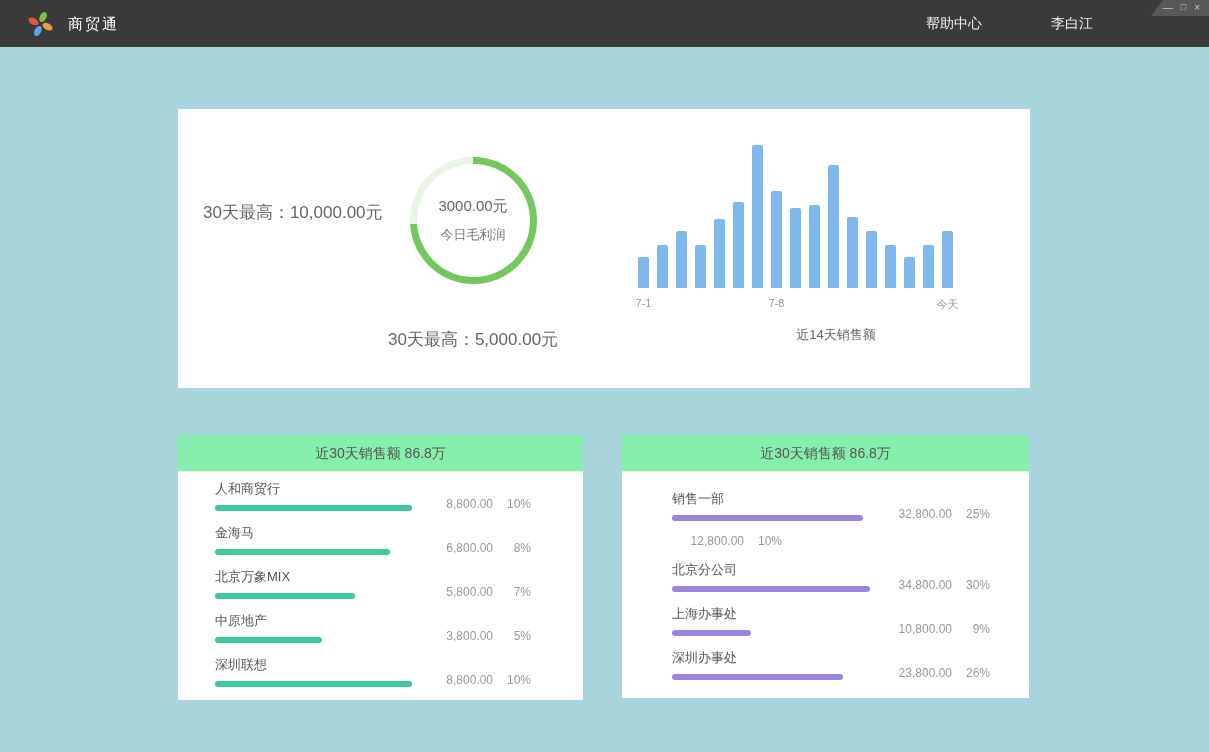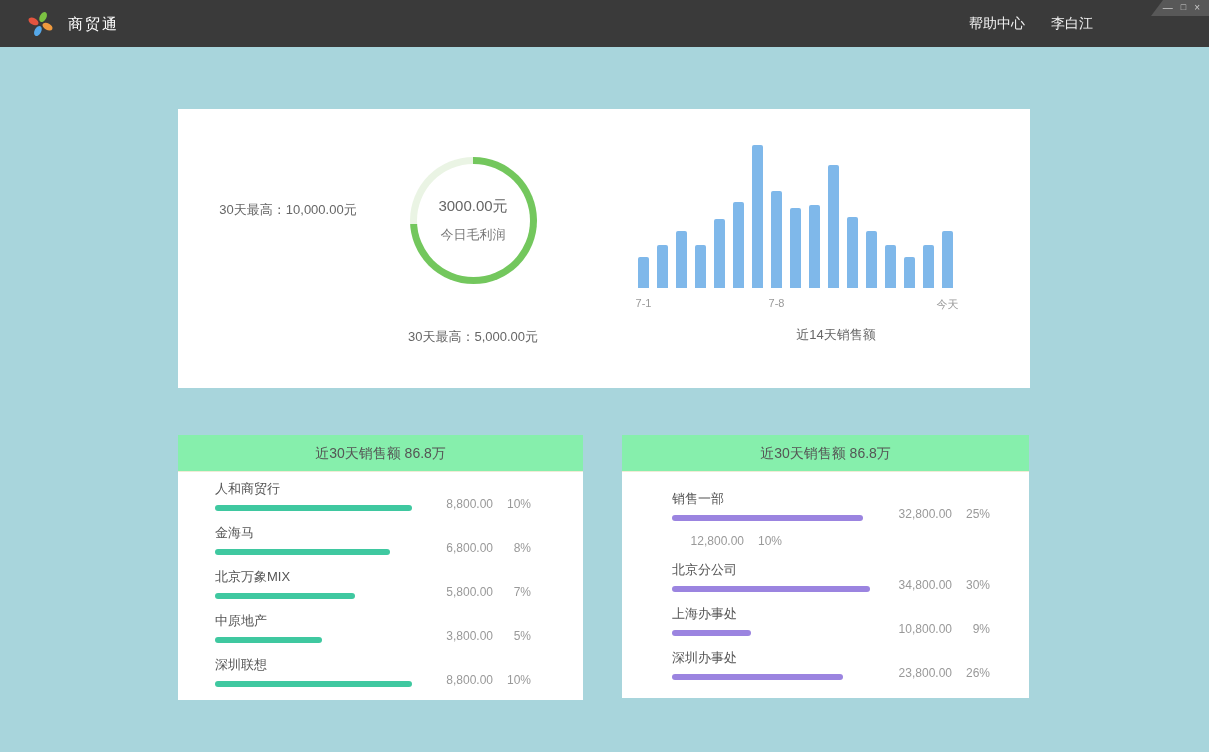--- a/index.html
+++ b/index.html
@@ -7,21 +7,21 @@
   body {
     width:1209px; height:752px; overflow:hidden;
     background:#a8d5dc;
     font-family:"Liberation Sans","DejaVu Sans",sans-serif;
   }
   
   .topbar { position:relative; height:47px; background:#3a3a3a; }
   .logo { position:absolute; left:27px; top:10px; width:27px; height:27px; }
   .app-title { position:absolute; left:68px; top:0; line-height:47px; color:#ffffff; font-size:15px; letter-spacing:2px; }
   .topbar-links { position:absolute; right:116px; top:0; height:47px; display:flex; align-items:center; gap:26px; color:#f2f2f2; font-size:14px; }
-  .topbar-links span { cursor:pointer; }
+  .topbar-links span { cursor:pointer;margin-left:43px; }
   .win-controls {
     position:absolute; top:0; right:0; width:58px; height:16px; background:#585858;
     clip-path:polygon(12px 0,100% 0,100% 100%,0 100%);
     display:flex; align-items:center; justify-content:flex-end; gap:8px;
     padding-right:9px; color:#cccccc; font-size:10px; line-height:1;
   }
   .win-controls span { cursor:pointer; }
   .glyph-max { font-size:9px; position:relative; top:-1px; }
   
   .content { position:relative; height:705px; }
@@ -29,21 +29,21 @@
   
   .overview-card { left:178px; top:62px; width:852px; height:279px; }
   .gauge { position:absolute; top:48px; width:170px; text-align:center; }
   .gauge-0 { left:25px; }
   .gauge-1 { left:210px; }
   .ring { position:relative; width:127px; height:127px; border-radius:50%; margin:0 auto; }
   .ring-inner { position:absolute; inset:7px; background:#fff; border-radius:50%;
     display:flex; flex-direction:column; align-items:center; justify-content:center; gap:10px; }
   .g-value { font-size:15px; color:#666; }
   .g-name { font-size:13px; color:#777; }
-  .g-max { margin-top:44px; font-size:13px; color:#666; white-space:nowrap; }
+  .g-max { margin-top:44px; font-size:17px; color:#666; white-space:nowrap; }
   
   .chart { position:absolute; left:445px; top:36px; }
   .chart-grid { display:flex; }
   .yaxis { position:relative; width:40px; height:143px; }
   .ytick { position:absolute; right:0; font-size:12px; color:#888; line-height:13px; }
   .plot { margin-left:15px; width:316px; }
   .bars { display:flex; align-items:flex-end; gap:8px; height:143px; }
   .bar { width:11px; border-radius:2px 2px 0 0; }
   .xlabels { position:relative; height:14px; margin-top:9px; }
   .xlabel { position:absolute; transform:translateX(-50%); font-size:11px; color:#999; white-space:nowrap; }

